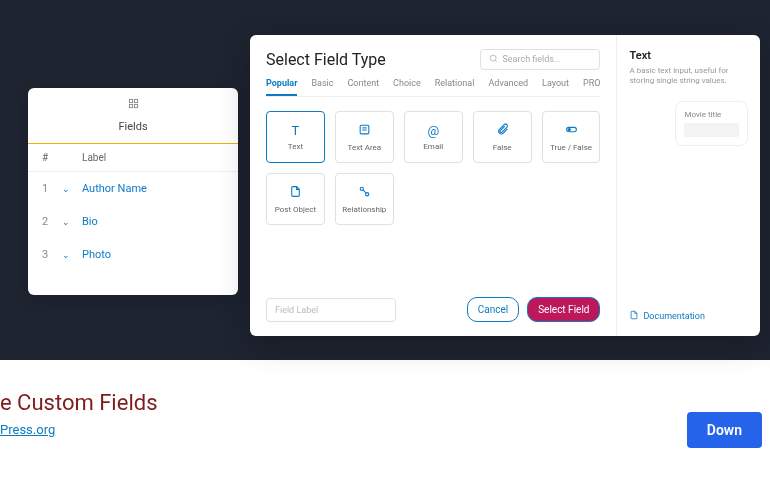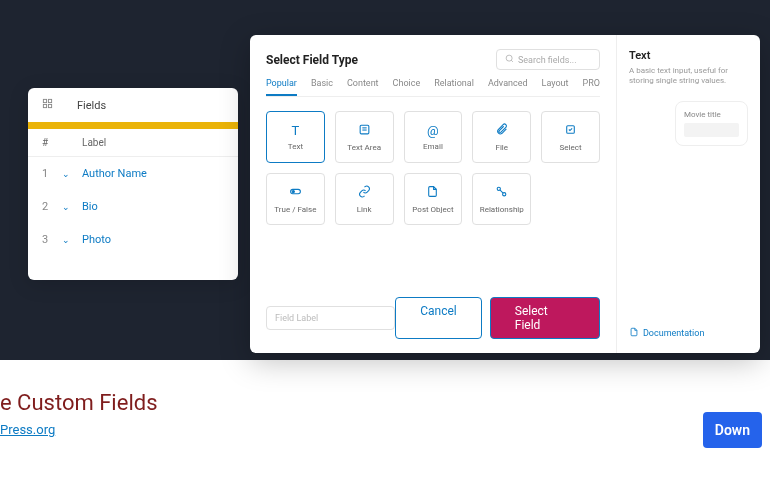--- a/index.html
+++ b/index.html
@@ -1,64 +1,64 @@
 <!DOCTYPE html>
 <html><head>
 <meta charset="utf-8">
 <style>
 * { margin: 0; padding: 0; box-sizing: border-box; }
 body { font-family: -apple-system, BlinkMacSystemFont, "Segoe UI", Roboto, sans-serif; width: 770px; height: 500px; overflow: hidden; background: #fff; }
 .dark-area { background: #1e2430; height: 360px; position: relative; padding-top: 35px; }
 
 .fields-panel { position: absolute; left: 28px; top: 88px; width: 210px; background: #fff; border-radius: 6px; box-shadow: 0 4px 20px rgba(0,0,0,0.15); z-index: 1; }
-.fields-header { display: flex; align-items: center; gap: 24px; padding: 10px 14px; font-size: 11px; color: #444; border-bottom: 7px solid #eab308; }
+.fields-header { display: flex; align-items: center; gap: 8px; padding: 10px 14px; font-size: 11px; color: #444; border-bottom: 1px solid #eab308; flex-direction: column; }
 .fields-table-header { display: flex; padding: 8px 14px; font-size: 10px; color: #666; border-bottom: 1px solid #eee; }
 .fields-table-header .col-num { width: 20px; }
 .fields-table-header .col-chev { width: 20px; }
 .fields-row { display: flex; align-items: center; padding: 10px 14px; font-size: 11px; }
 .fields-row .num { width: 20px; color: #888; }
 .fields-row .chev { width: 20px; color: #0d7bc4; font-size: 9px; }
 .fields-row .label { color: #0d7bc4; }
 .fields-panel .spacer { height: 24px; }
 
 .modal { position: absolute; left: 250px; top: 35px; width: 510px; background: #fff; border-radius: 6px; box-shadow: 0 8px 30px rgba(0,0,0,0.25); z-index: 2; display: flex; }
 .modal-main { flex: 1; padding: 14px 16px 14px 16px; border-right: 1px solid #eee; }
 .modal-top { display: flex; justify-content: space-between; align-items: center; margin-bottom: 8px; }
-.modal-title { font-size: 12px; font-weight: 700; color: #222; }
-.search-box { display: flex; align-items: center; gap: 4px; border: 1px solid #e0e0e0; border-radius: 4px; padding: 4px 8px; font-size: 9px; color: #aaa; width: 104px; }
+.modal-title { font-size: 16px; font-weight: 400; color: #222; }
+.search-box { display: flex; align-items: flex-start; gap: 4px; border: 1px solid #e0e0e0; border-radius: 4px; padding: 4px 8px; font-size: 9px; color: #aaa; width: 120px; }
 .tabs { display: flex; gap: 14px; border-bottom: 1px solid #eee; margin-bottom: 14px; }
 .tab { font-size: 9px; color: #888; padding-bottom: 6px; cursor: pointer; }
-.tab.active { color: #0d7bc4; border-bottom: 2px solid #0d7bc4; }
+.tab.active { color: #0d7bc4; border-bottom: 2px solid #0d7bc4; font-weight: bold; }
 .grid { display: grid; grid-template-columns: repeat(5, 1fr); gap: 10px; }
 .ftype { border: 1px solid #e0e0e0; border-radius: 4px; height: 52px; display: flex; flex-direction: column; align-items: center; justify-content: center; gap: 4px; cursor: pointer; }
 .ftype.selected { border-color: #0d7bc4; }
 .ftype .ic { font-size: 13px; color: #0d7bc4; }
 .ftype svg { width: 13px; height: 13px; }
 .ftype .lbl { font-size: 8px; color: #666; }
 .modal-footer { display: flex; justify-content: space-between; align-items: center; margin-top: 72px; }
 .field-label-input { border: 1px solid #e0e0e0; border-radius: 4px; padding: 6px 8px; font-size: 9px; color: #bbb; width: 130px; }
 .footer-btns { display: flex; gap: 8px; }
-.btn { padding: 6px 24px; font-size: 12px; border-radius: 4px; cursor: pointer; }
+.btn { padding: 6px 10px; font-size: 10px; border-radius: 10px; cursor: pointer; }
 .btn-cancel { border: 1px solid #0d7bc4; color: #0d7bc4; background: #fff; }
 .btn-primary { background: #be185d; color: #fff; border: 1px solid #0d7bc4; }
 
 .modal-side { width: 150px; padding: 14px 12px; display: flex; flex-direction: column; }
 .side-title { font-size: 11px; font-weight: 600; color: #222; margin-bottom: 4px; }
 .side-desc { font-size: 8px; color: #999; line-height: 1.3; margin-bottom: 14px; }
 .preview-box { border: 1px solid #eee; border-radius: 8px; padding: 8px; margin-left: 46px; }
 .preview-label { font-size: 8px; color: #888; margin-bottom: 4px; }
 .preview-input { height: 14px; background: #f3f3f3; border-radius: 2px; }
 .side-spacer { flex: 1; }
 .doc-link { display: flex; align-items: center; gap: 4px; font-size: 9px; color: #0d7bc4; }
 
 .bottom-area { padding: 30px 8px 0 0; display: flex; justify-content: space-between; align-items: flex-start; }
 .bottom-left { }
 .bottom-title { font-size: 22px; color: #7f1d1d; margin-bottom: 4px; }
 .bottom-link { font-size: 13px; color: #0d7bc4; text-decoration: underline; }
-.download-btn { background: #2563eb; color: #fff; padding: 10px 12px; border-radius: 4px; font-size: 14px; font-weight: 600; margin-top: 22px; cursor: pointer; }
+.download-btn { background: #2563eb; color: #fff; padding: 10px 20px; border-radius: 4px; font-size: 14px; font-weight: 600; margin-top: 22px; cursor: pointer; }
 </style>
 </head>
 <body>
 
 <div class="dark-area">
 
   <div class="fields-panel">
     <div class="fields-header">
       <span>
         <svg width="11" height="11" viewBox="0 0 24 24" fill="none" stroke="#888" stroke-width="2">
@@ -131,43 +131,29 @@
           <span class="lbl">Text Area</span>
         </div>
         <div class="ftype">
           <span class="ic">@</span>
           <span class="lbl">Email</span>
         </div>
         <div class="ftype">
           <span class="ic"><svg viewBox="0 0 24 24" fill="none" stroke="#0d7bc4" stroke-width="2">
                 <path d="M21 11l-8 8a5 5 0 0 1-7-7l9-9a3.5 3.5 0 0 1 5 5l-9 9a2 2 0 0 1-3-3l8-8"></path>
               </svg></span>
-          <span class="lbl">File</span>
-        </div>
-
-        <div class="ftype">
-          <span class="ic"><svg viewBox="0 0 24 24" fill="none" stroke="#0d7bc4" stroke-width="2">
-                <rect x="5" y="5" width="14" height="14" rx="2"></rect>
-                <polyline points="9 12 11 14 15 10"></polyline>
-              </svg></span>
-          <span class="lbl">Select</span>
-        </div>
+          <span class="lbl">False</span>
+        </div>
+
         <div class="ftype">
           <span class="ic"><svg viewBox="0 0 24 24" fill="none" stroke="#0d7bc4" stroke-width="2">
                 <rect x="3" y="8" width="18" height="8" rx="4"></rect>
                 <circle cx="8" cy="12" r="2" fill="#0d7bc4"></circle>
               </svg></span>
           <span class="lbl">True / False</span>
-        </div>
-        <div class="ftype">
-          <span class="ic"><svg viewBox="0 0 24 24" fill="none" stroke="#0d7bc4" stroke-width="2">
-                <path d="M10 13a5 5 0 0 0 7 0l3-3a5 5 0 0 0-7-7l-1 1"></path>
-                <path d="M14 11a5 5 0 0 0-7 0l-3 3a5 5 0 0 0 7 7l1-1"></path>
-              </svg></span>
-          <span class="lbl">Link</span>
         </div>
         <div class="ftype">
           <span class="ic"><svg viewBox="0 0 24 24" fill="none" stroke="#0d7bc4" stroke-width="2">
                 <path d="M14 3H7a2 2 0 0 0-2 2v14a2 2 0 0 0 2 2h10a2 2 0 0 0 2-2V8z"></path>
                 <polyline points="14 3 14 8 19 8"></polyline>
               </svg></span>
           <span class="lbl">Post Object</span>
         </div>
         <div class="ftype">
           <span class="ic"><svg viewBox="0 0 24 24" fill="none" stroke="#0d7bc4" stroke-width="2">

